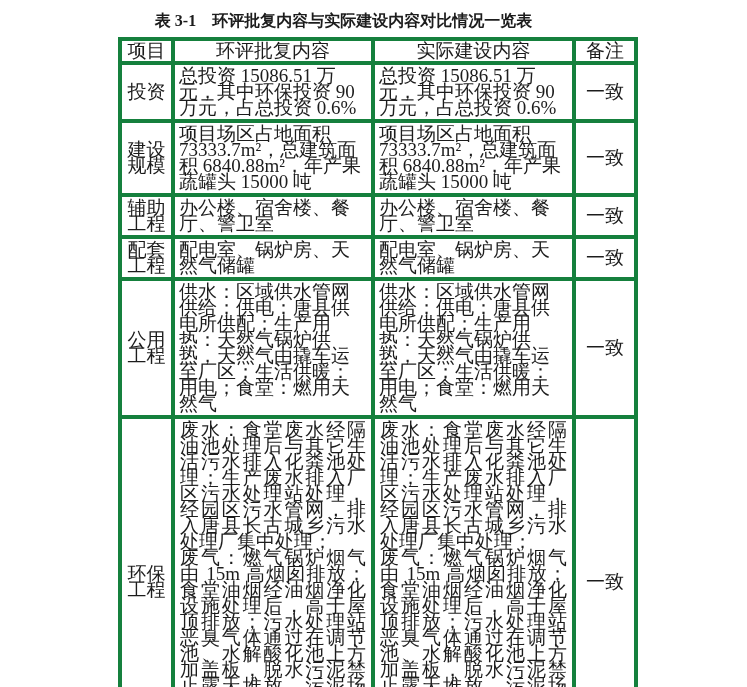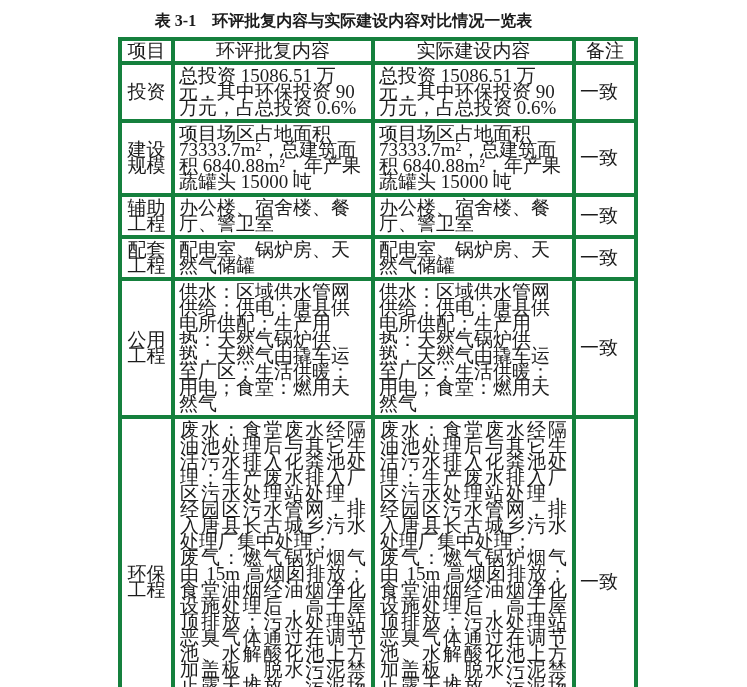--- a/index.html
+++ b/index.html
@@ -50,20 +50,21 @@
     text-align: center;
   }
   td.cell-content {
     text-align: left;
   }
   td.cell-content.long {
     text-align: justify;
     padding: 3px 5px;
   }
   td.cell-remark {
+    text-align: center;
   }
   .section-heading {
     font-size: 17px;
     font-weight: bold;
     margin-top: 16px;
     margin-left: 0;
     line-height: 24px;
     font-style: italic;
   }
   .section-paragraph {

